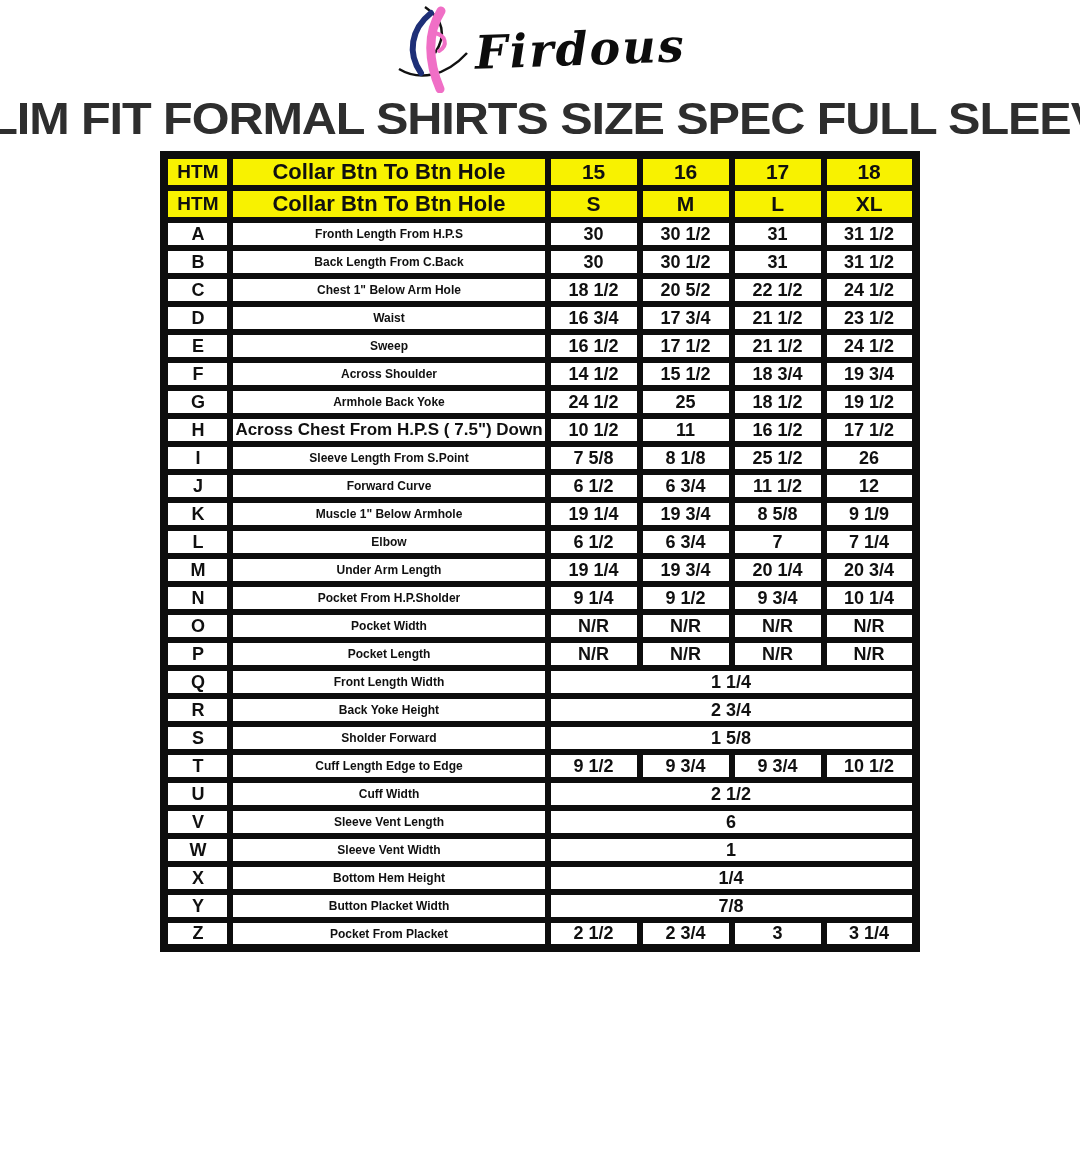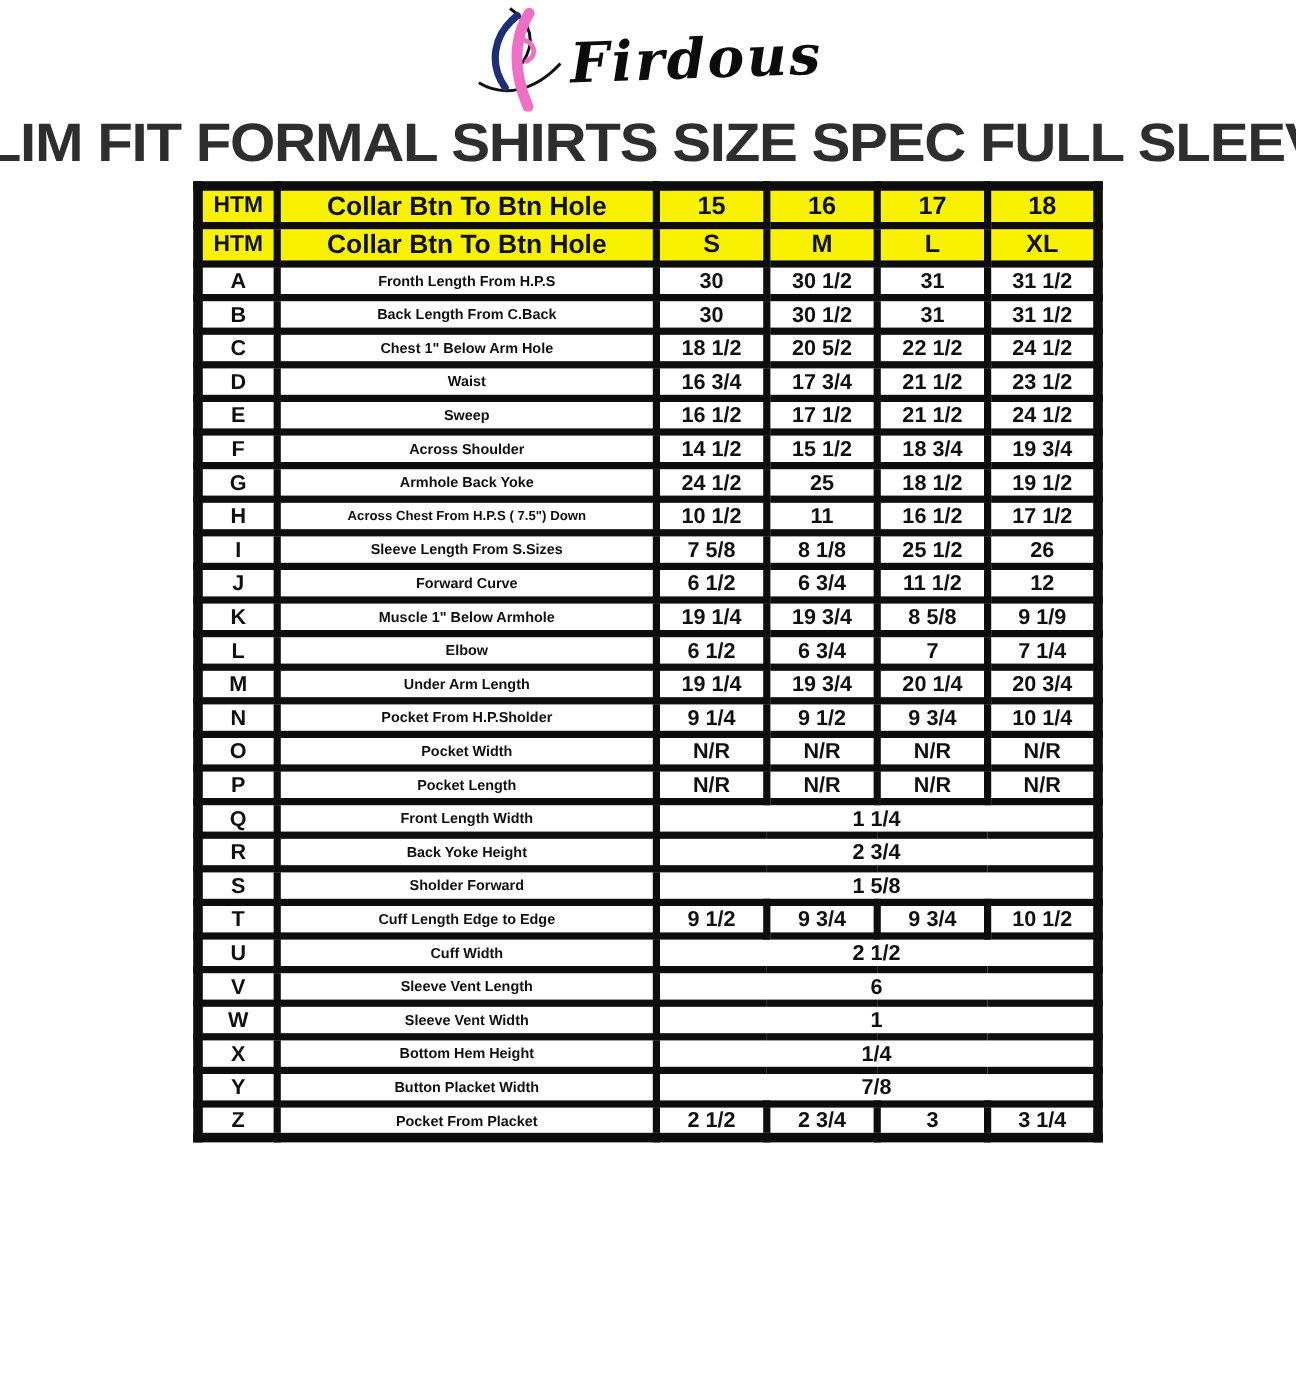--- a/index.html
+++ b/index.html
@@ -68,21 +68,21 @@
   col.c-val   { width: 92px; }
 
   tr.hdr td { background: #f8f200; height: 30px; }
   tr.hdr td.code  { font-size: 19px; }
   tr.hdr td.label { font-size: 22px; }
   tr.hdr td.val   { font-size: 21px; }
 
   tr.bodyrow td { background: #ffffff; height: 28px; }
   tr.bodyrow td.code  { font-size: 18px; }
   tr.bodyrow td.label { font-size: 12px; }
-  tr.bodyrow td.label.small { font-size: 11px; text-align: center; }
+  tr.bodyrow td.label.small { font-size: 17px; text-align: center; }
   tr.bodyrow td.val   { font-size: 18px; }
 </style>
 </head>
 <body>
 
 <div class="page">
 
   <div class="logo-row">
     <svg class="logo-mark" width="76" height="88" viewBox="0 0 76 88" fill="none" xmlns="http://www.w3.org/2000/svg">
 
@@ -185,21 +185,21 @@
         <tr class="bodyrow">
           <td class="code">H</td>
           <td class="label small">Across Chest From H.P.S ( 7.5") Down</td>
           <td class="val">10 1/2</td>
           <td class="val">11</td>
           <td class="val">16 1/2</td>
           <td class="val">17 1/2</td>
         </tr>
         <tr class="bodyrow">
           <td class="code">I</td>
-          <td class="label">Sleeve Length From S.Sizes</td>
+          <td class="label">Sleeve Length From S.Point</td>
           <td class="val">7 5/8</td>
           <td class="val">8 1/8</td>
           <td class="val">25 1/2</td>
           <td class="val">26</td>
         </tr>
         <tr class="bodyrow">
           <td class="code">J</td>
           <td class="label">Forward Curve</td>
           <td class="val">6 1/2</td>
           <td class="val">6 3/4</td>

